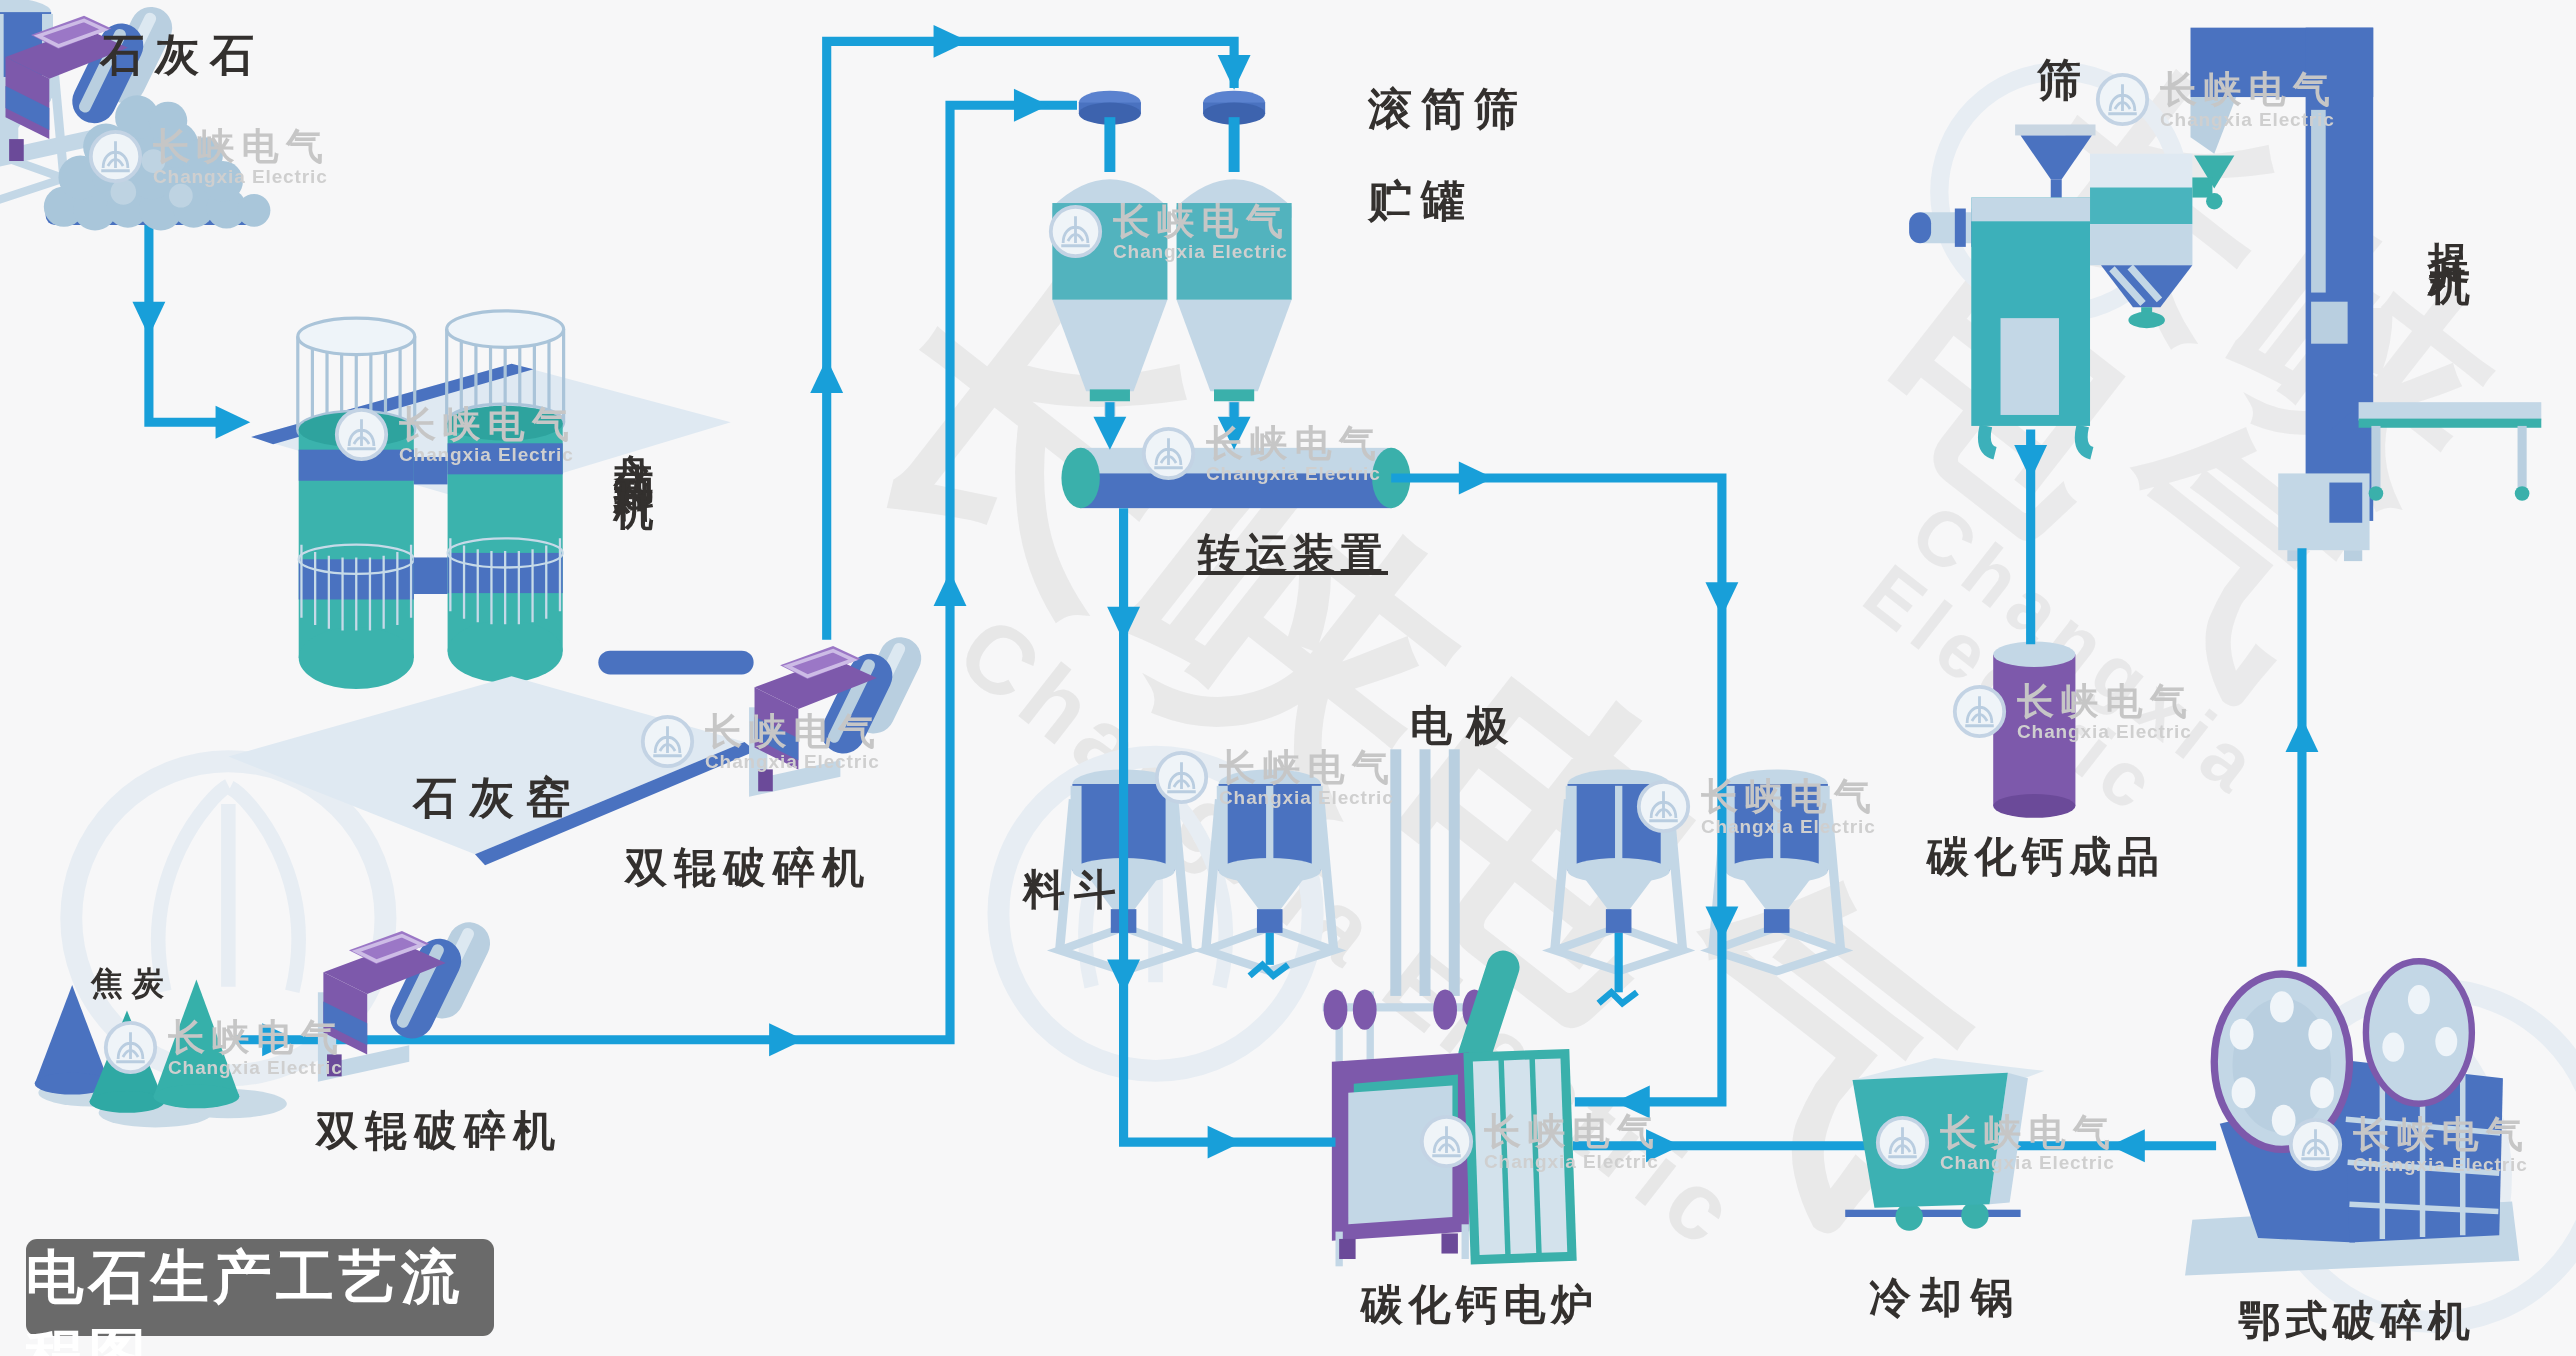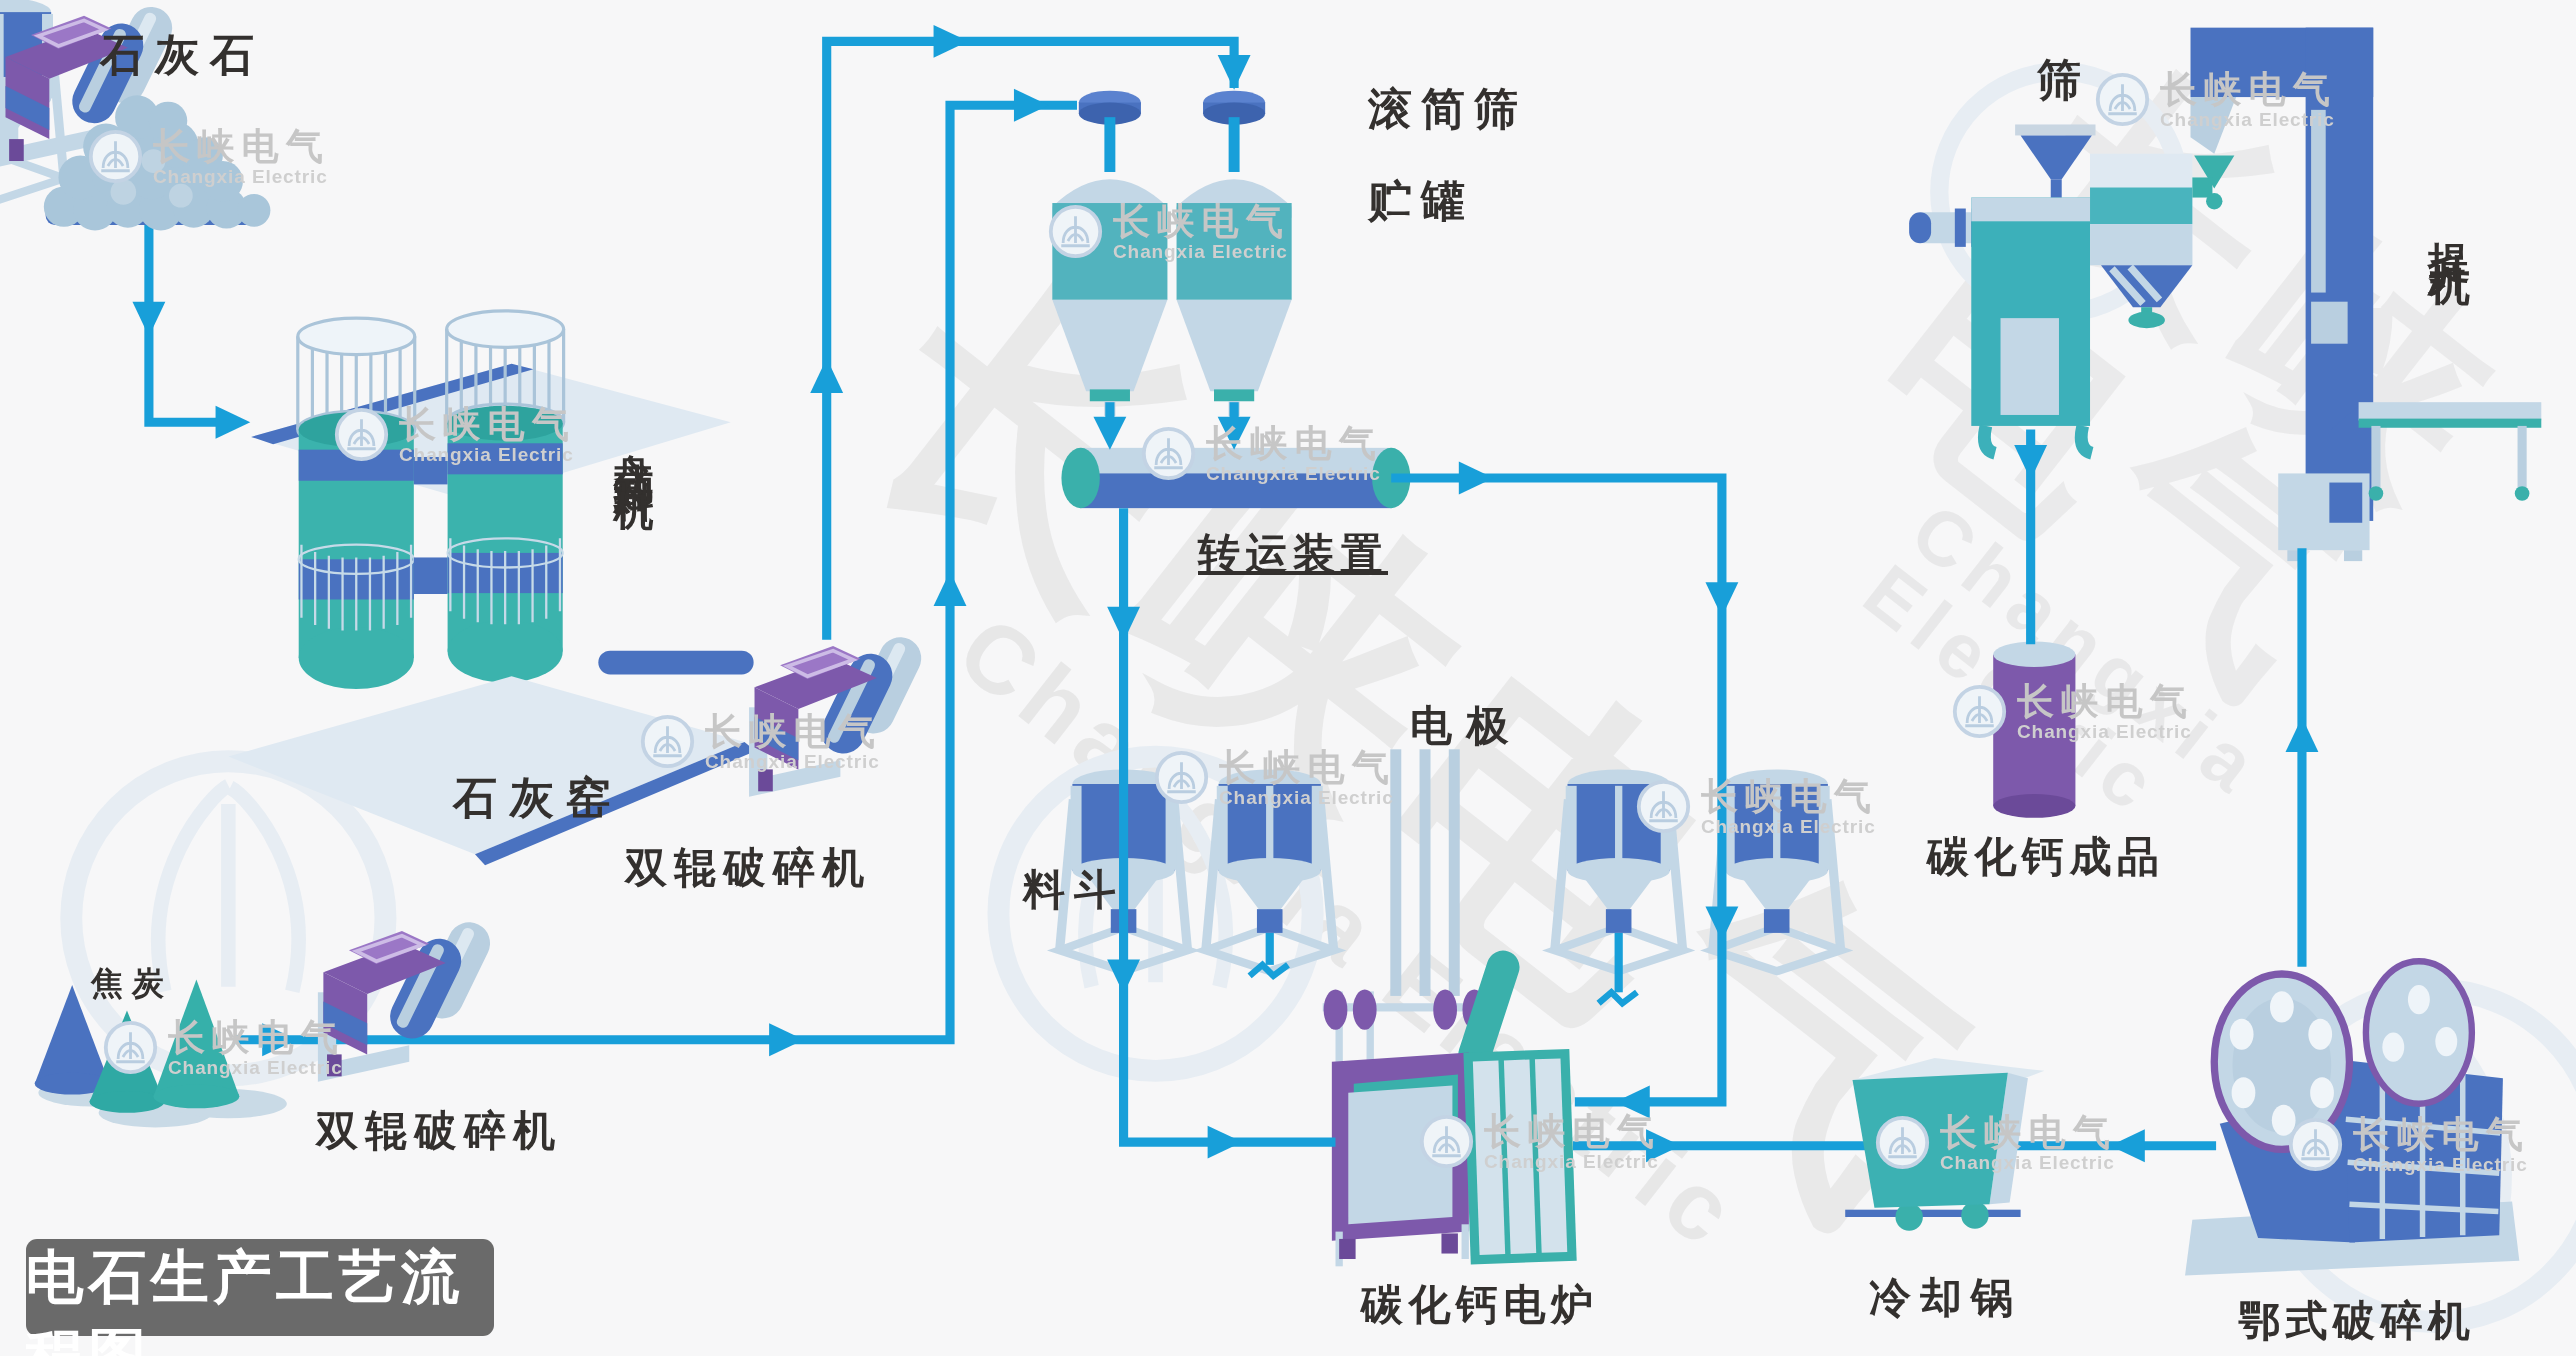--- a/index.html
+++ b/index.html
@@ -352,21 +352,21 @@
       <circle cx="2090" cy="1332" r="15" fill="#3ab0ab"></circle>
       <circle cx="2162" cy="1330" r="15" fill="#3ab0ab"></circle>
       <polygon points="2028,1182 2118,1158 2238,1172 2200,1186" fill="#dde8f0"></polygon>
       <polygon points="2198,1174 2220,1180 2200,1316 2178,1318" fill="#c3d7e6"></polygon>
       <polygon points="2028,1182 2198,1174 2178,1318 2052,1322" fill="#3cb1b3"></polygon>
     </g>
   </svg>
 
   <div class="lbl" style="left:100px;top:25.6px;font-size:44px;letter-spacing:11px;">石灰石</div>
   <div class="lbl vlbl" style="left:607px;top:422px;font-size:40px;letter-spacing:9px;">盘式卸料机</div>
-  <div class="lbl" style="left:413px;top:769px;font-size:44px;letter-spacing:12.8px;margin-left:40px;">石灰窑</div>
+  <div class="lbl" style="left:413px;top:769px;font-size:44px;letter-spacing:12.8px;">石灰窑</div>
   <div class="lbl" style="left:625px;top:840px;font-size:42px;letter-spacing:7.3px;">双辊破碎机</div>
   <div class="lbl" style="left:91px;top:962px;font-size:32px;letter-spacing:9px;">焦炭</div>
   <div class="lbl" style="left:316px;top:1103px;font-size:42px;letter-spacing:7.3px;">双辊破碎机</div>
   <div class="lbl" style="left:1368px;top:80px;font-size:44px;letter-spacing:9px;">滚简筛</div>
   <div class="lbl" style="left:1368px;top:148px;font-size:44px;letter-spacing:9px;margin-top:24px;">贮罐</div>
   <div class="lbl" style="left:1198px;top:526px;font-size:42px;letter-spacing:5.5px;text-decoration:underline;">转运装置</div>
   <div class="lbl" style="left:1023px;top:862px;font-size:42px;letter-spacing:9px;">料斗</div>
   <div class="lbl" style="left:1410px;top:698px;font-size:42px;letter-spacing:14.6px;">电极</div>
   <div class="lbl" style="left:1361px;top:1277px;font-size:42px;letter-spacing:5.5px;text-align:center;">碳化钙电炉</div>
   <div class="lbl" style="left:1869px;top:1270px;font-size:42px;letter-spacing:9px;">冷却锅</div>

